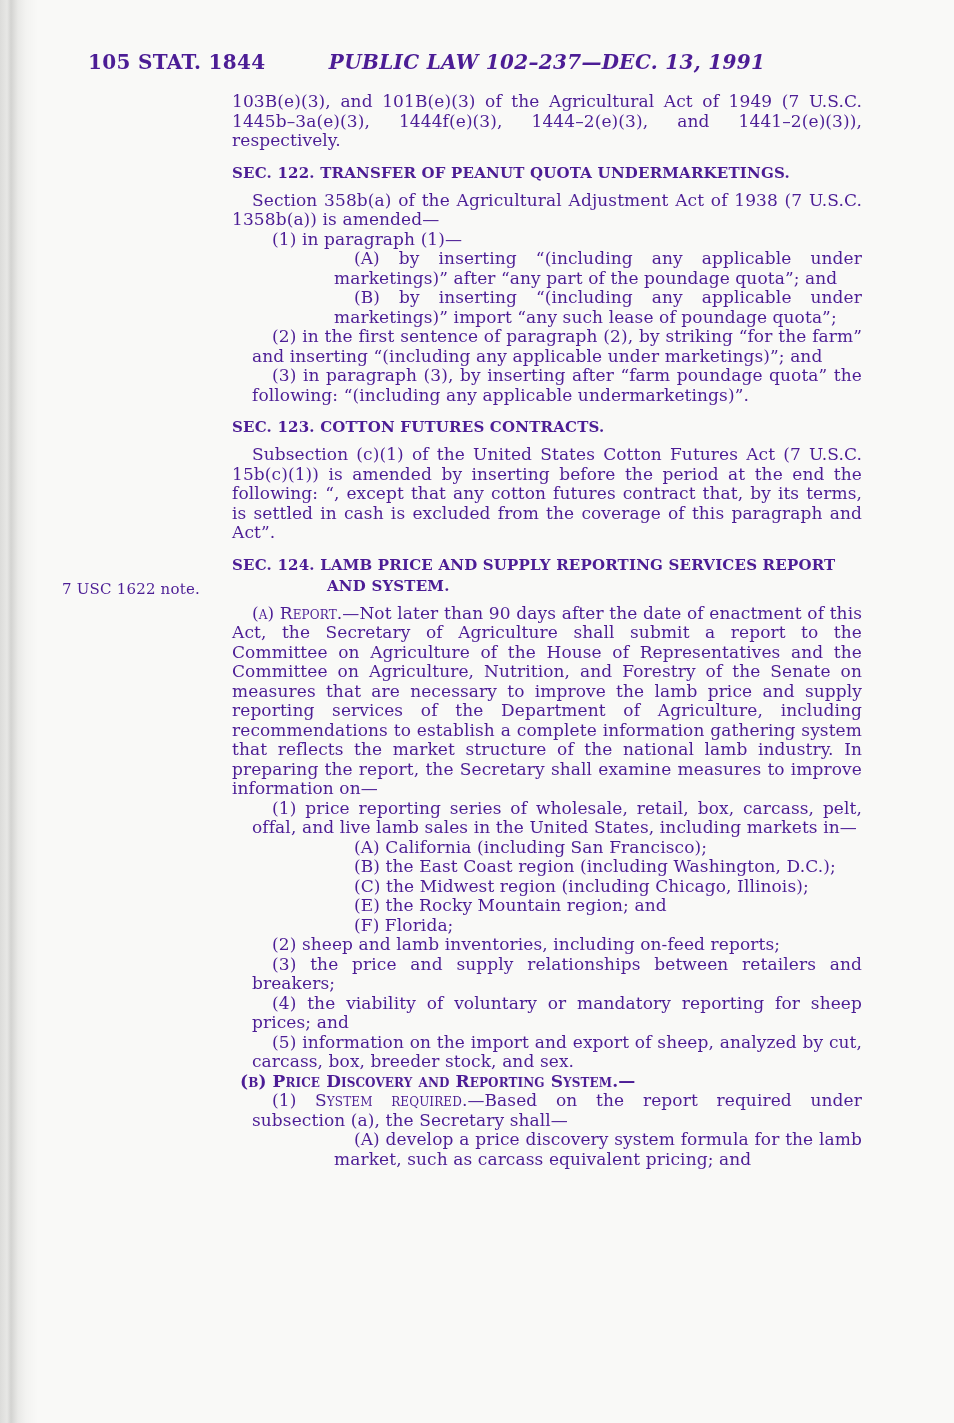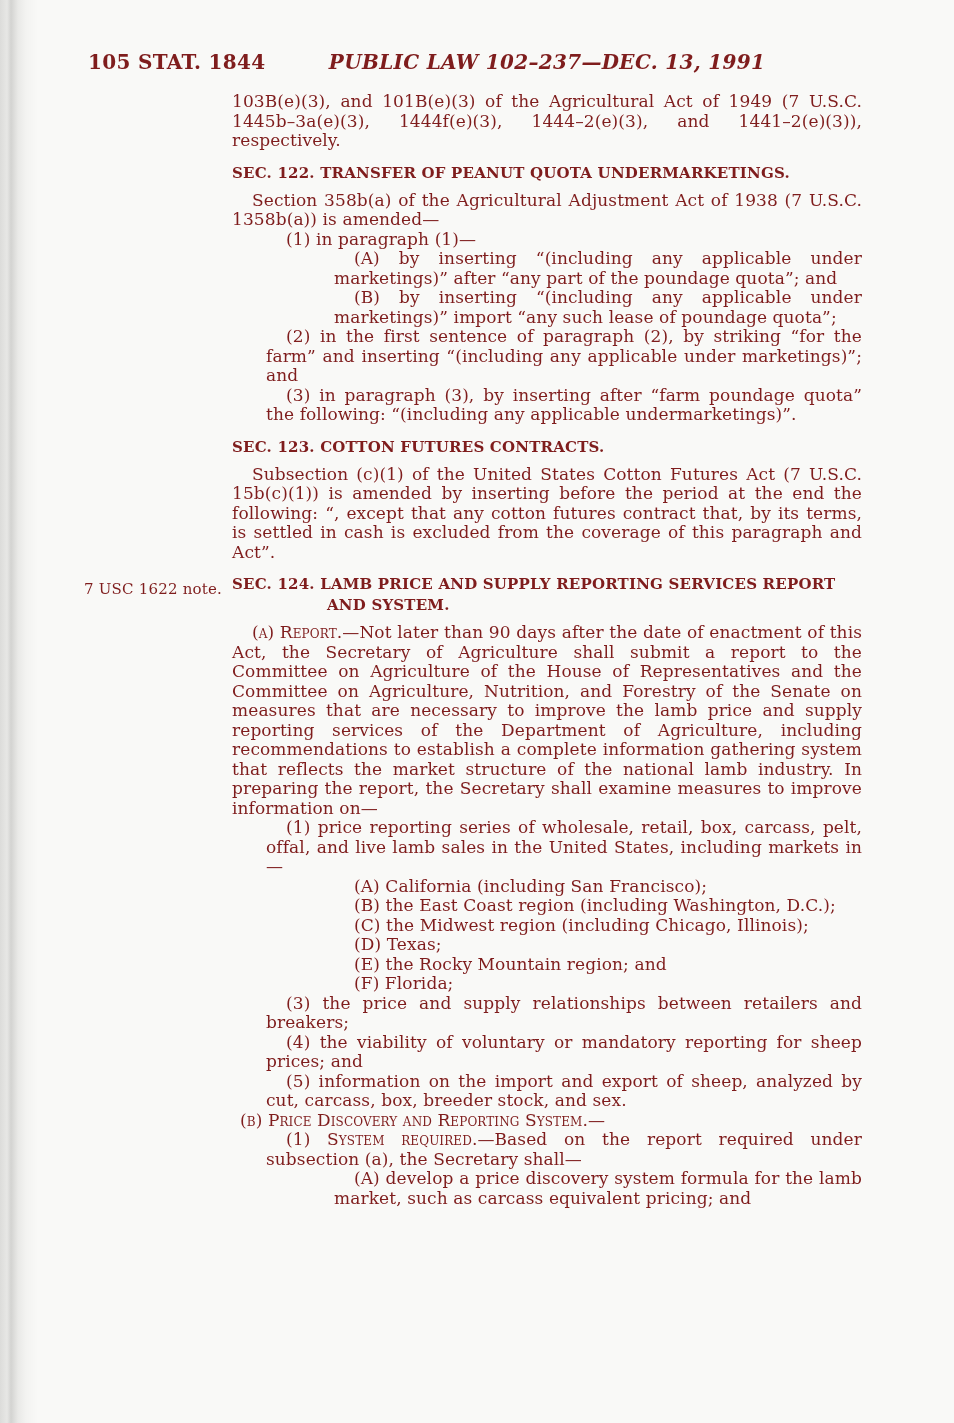--- a/index.html
+++ b/index.html
@@ -7,21 +7,21 @@
     padding: 0;
     background: #e9e9e7;
   }
   .page {
     position: relative;
     width: 954px;
     height: 1423px;
     background: #f9f9f7;
     overflow: hidden;
     font-family: "DejaVu Serif", "Liberation Serif", serif;
-    color: #7f1d1d;
+    color: #4c1d95;
   }
   
   .scan-edge {
     position: absolute;
     left: 0; top: 0; bottom: 0;
     width: 38px;
     background: linear-gradient(to right,
       #dcdcda 0px, #e7e7e5 7px, #d3d3d1 11px,
       #e9e9e7 18px, #f3f3f1 26px, #f9f9f7 38px);
   }
@@ -50,38 +50,37 @@
     font-style: italic;
   }
   .margin-note {
     position: absolute;
     left: 62px;
     top: 562px;
     width: 160px;
     font-size: 15px;
     letter-spacing: 0.2px;
     white-space: nowrap;
-    text-align: right;
   }
   .content {
     position: absolute;
     left: 232px;
     top: 92px;
     width: 630px;
     font-size: 17px;
     line-height: 19.5px;
     text-align: justify;
     letter-spacing: 0.1px;
   }
   .para { margin: 0; }
   .cont { text-indent: 0; }
   .p0   { text-indent: 20px; }
-  .p1   { margin-left: 34px; text-indent: 20px; }
+  .p1   { margin-left: 20px; text-indent: 20px; }
   .p2   { margin-left: 102px; text-indent: 20px; }
-  .pb   { text-indent: 8px; }
+  .pb   { text-indent: 8px; font-weight: bold; }
   .sec-head {
     font-weight: bold;
     font-size: 15px;
     line-height: 21px;
     letter-spacing: 0.2px;
     text-align: left;
     margin: 12px 0 7px 0;
     padding-left: 95px;
     text-indent: -95px;
   }
@@ -110,23 +109,23 @@
       <div class="para p1"><span>(2) in the first sentence of paragraph (2), by striking “for the farm” and inserting “(including any applicable under marketings)”; and</span></div>
       <div class="para p1"><span>(3) in paragraph (3), by inserting after “farm poundage quota” the following: “(including any applicable undermarketings)”.</span></div>
       <div class="sec-head"><span>SEC. 123. COTTON FUTURES CONTRACTS.</span></div>
       <div class="para p0"><span>Subsection (c)(1) of the United States Cotton Futures Act (7 U.S.C. 15b(c)(1)) is amended by inserting before the period at the end the following: “, except that any cotton futures contract that, by its terms, is settled in cash is excluded from the coverage of this paragraph and Act”.</span></div>
       <div class="sec-head" id="margin-note-anchor"><span>SEC. 124. LAMB PRICE AND SUPPLY REPORTING SERVICES REPORT AND SYSTEM.</span></div>
       <div class="para p0"><span class="sc">(a) Report.—</span><span>Not later than 90 days after the date of enactment of this Act, the Secretary of Agriculture shall submit a report to the Committee on Agriculture of the House of Representatives and the Committee on Agriculture, Nutrition, and Forestry of the Senate on measures that are necessary to improve the lamb price and supply reporting services of the Department of Agriculture, including recommendations to establish a complete information gathering system that reflects the market structure of the national lamb industry. In preparing the report, the Secretary shall examine measures to improve information on—</span></div>
       <div class="para p1"><span>(1) price reporting series of wholesale, retail, box, carcass, pelt, offal, and live lamb sales in the United States, including markets in—</span></div>
       <div class="para p2"><span>(A) California (including San Francisco);</span></div>
       <div class="para p2"><span>(B) the East Coast region (including Washington, D.C.);</span></div>
       <div class="para p2"><span>(C) the Midwest region (including Chicago, Illinois);</span></div>
-      <div class="para p2"><span>(D) Texas;</span></div>
       <div class="para p2"><span>(E) the Rocky Mountain region; and</span></div>
       <div class="para p2"><span>(F) Florida;</span></div>
+      <div class="para p1"><span>(2) sheep and lamb inventories, including on-feed reports;</span></div>
       <div class="para p1"><span>(3) the price and supply relationships between retailers and breakers;</span></div>
       <div class="para p1"><span>(4) the viability of voluntary or mandatory reporting for sheep prices; and</span></div>
       <div class="para p1"><span>(5) information on the import and export of sheep, analyzed by cut, carcass, box, breeder stock, and sex.</span></div>
       <div class="para pb"><span class="sc">(b) Price Discovery and Reporting System.—</span><span></span></div>
       <div class="para p1"><span class="sc">(1) System required.—</span><span>Based on the report required under subsection (a), the Secretary shall—</span></div>
       <div class="para p2"><span>(A) develop a price discovery system formula for the lamb market, such as carcass equivalent pricing; and</span></div>
     </div>
 </div>
 
 </body></html>

